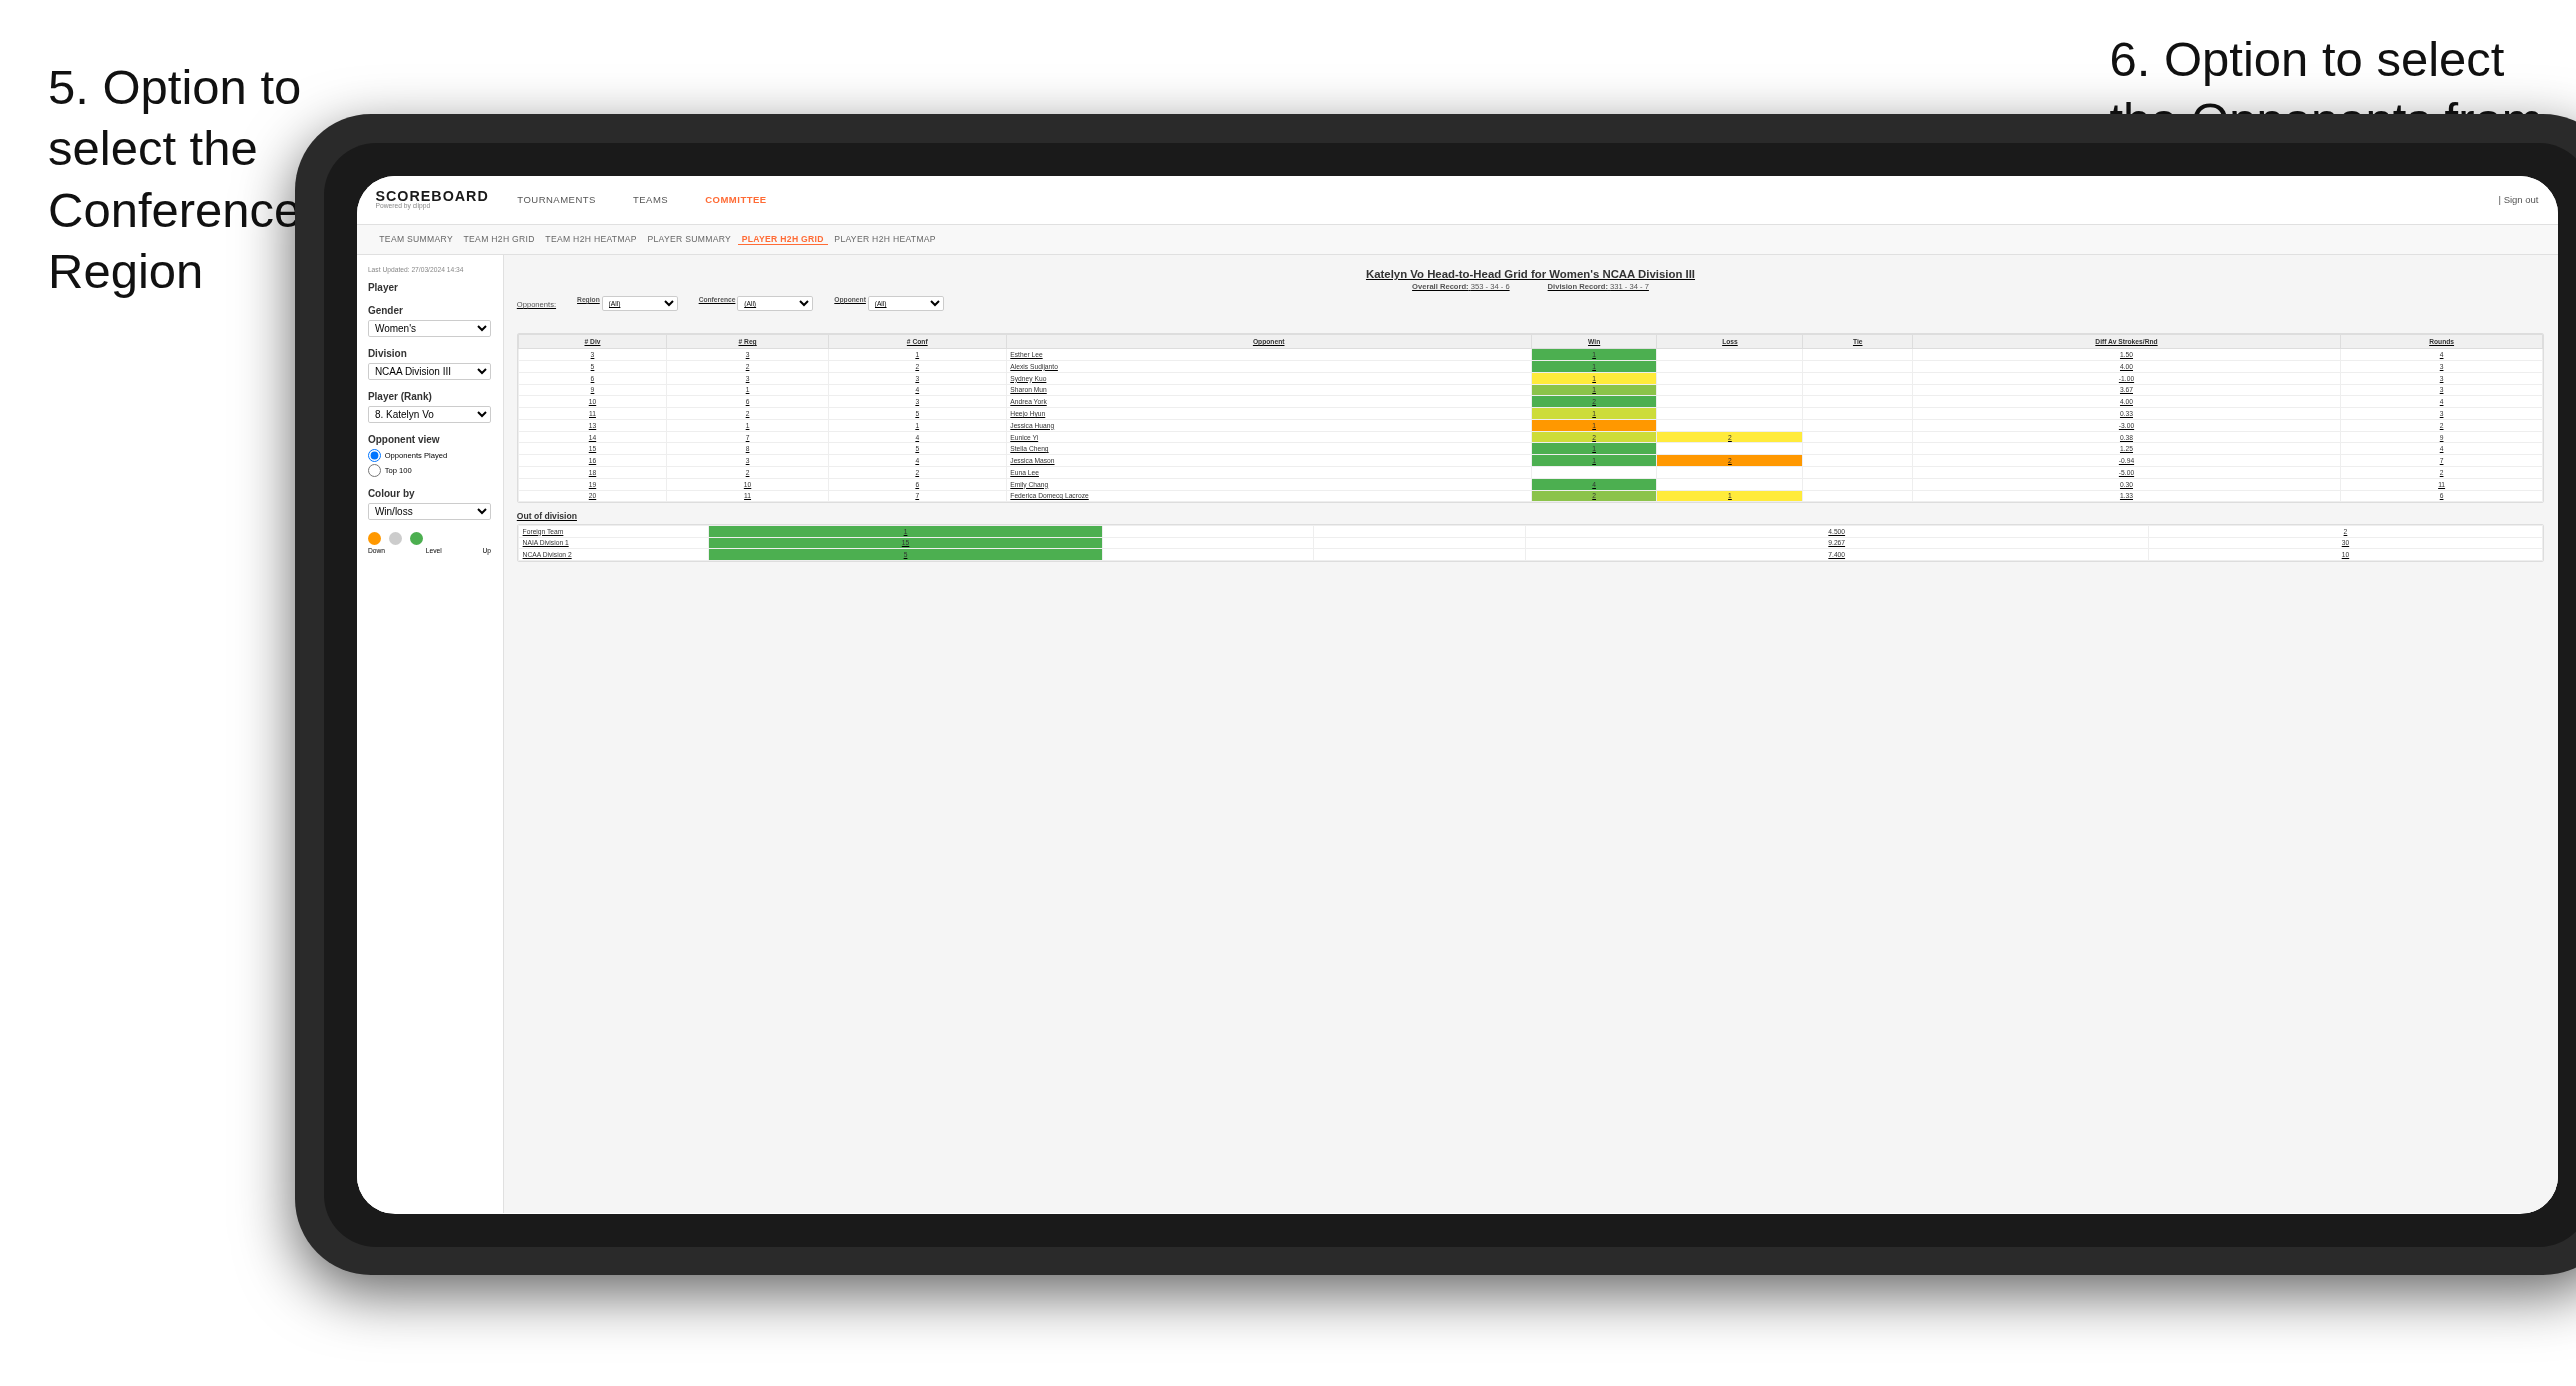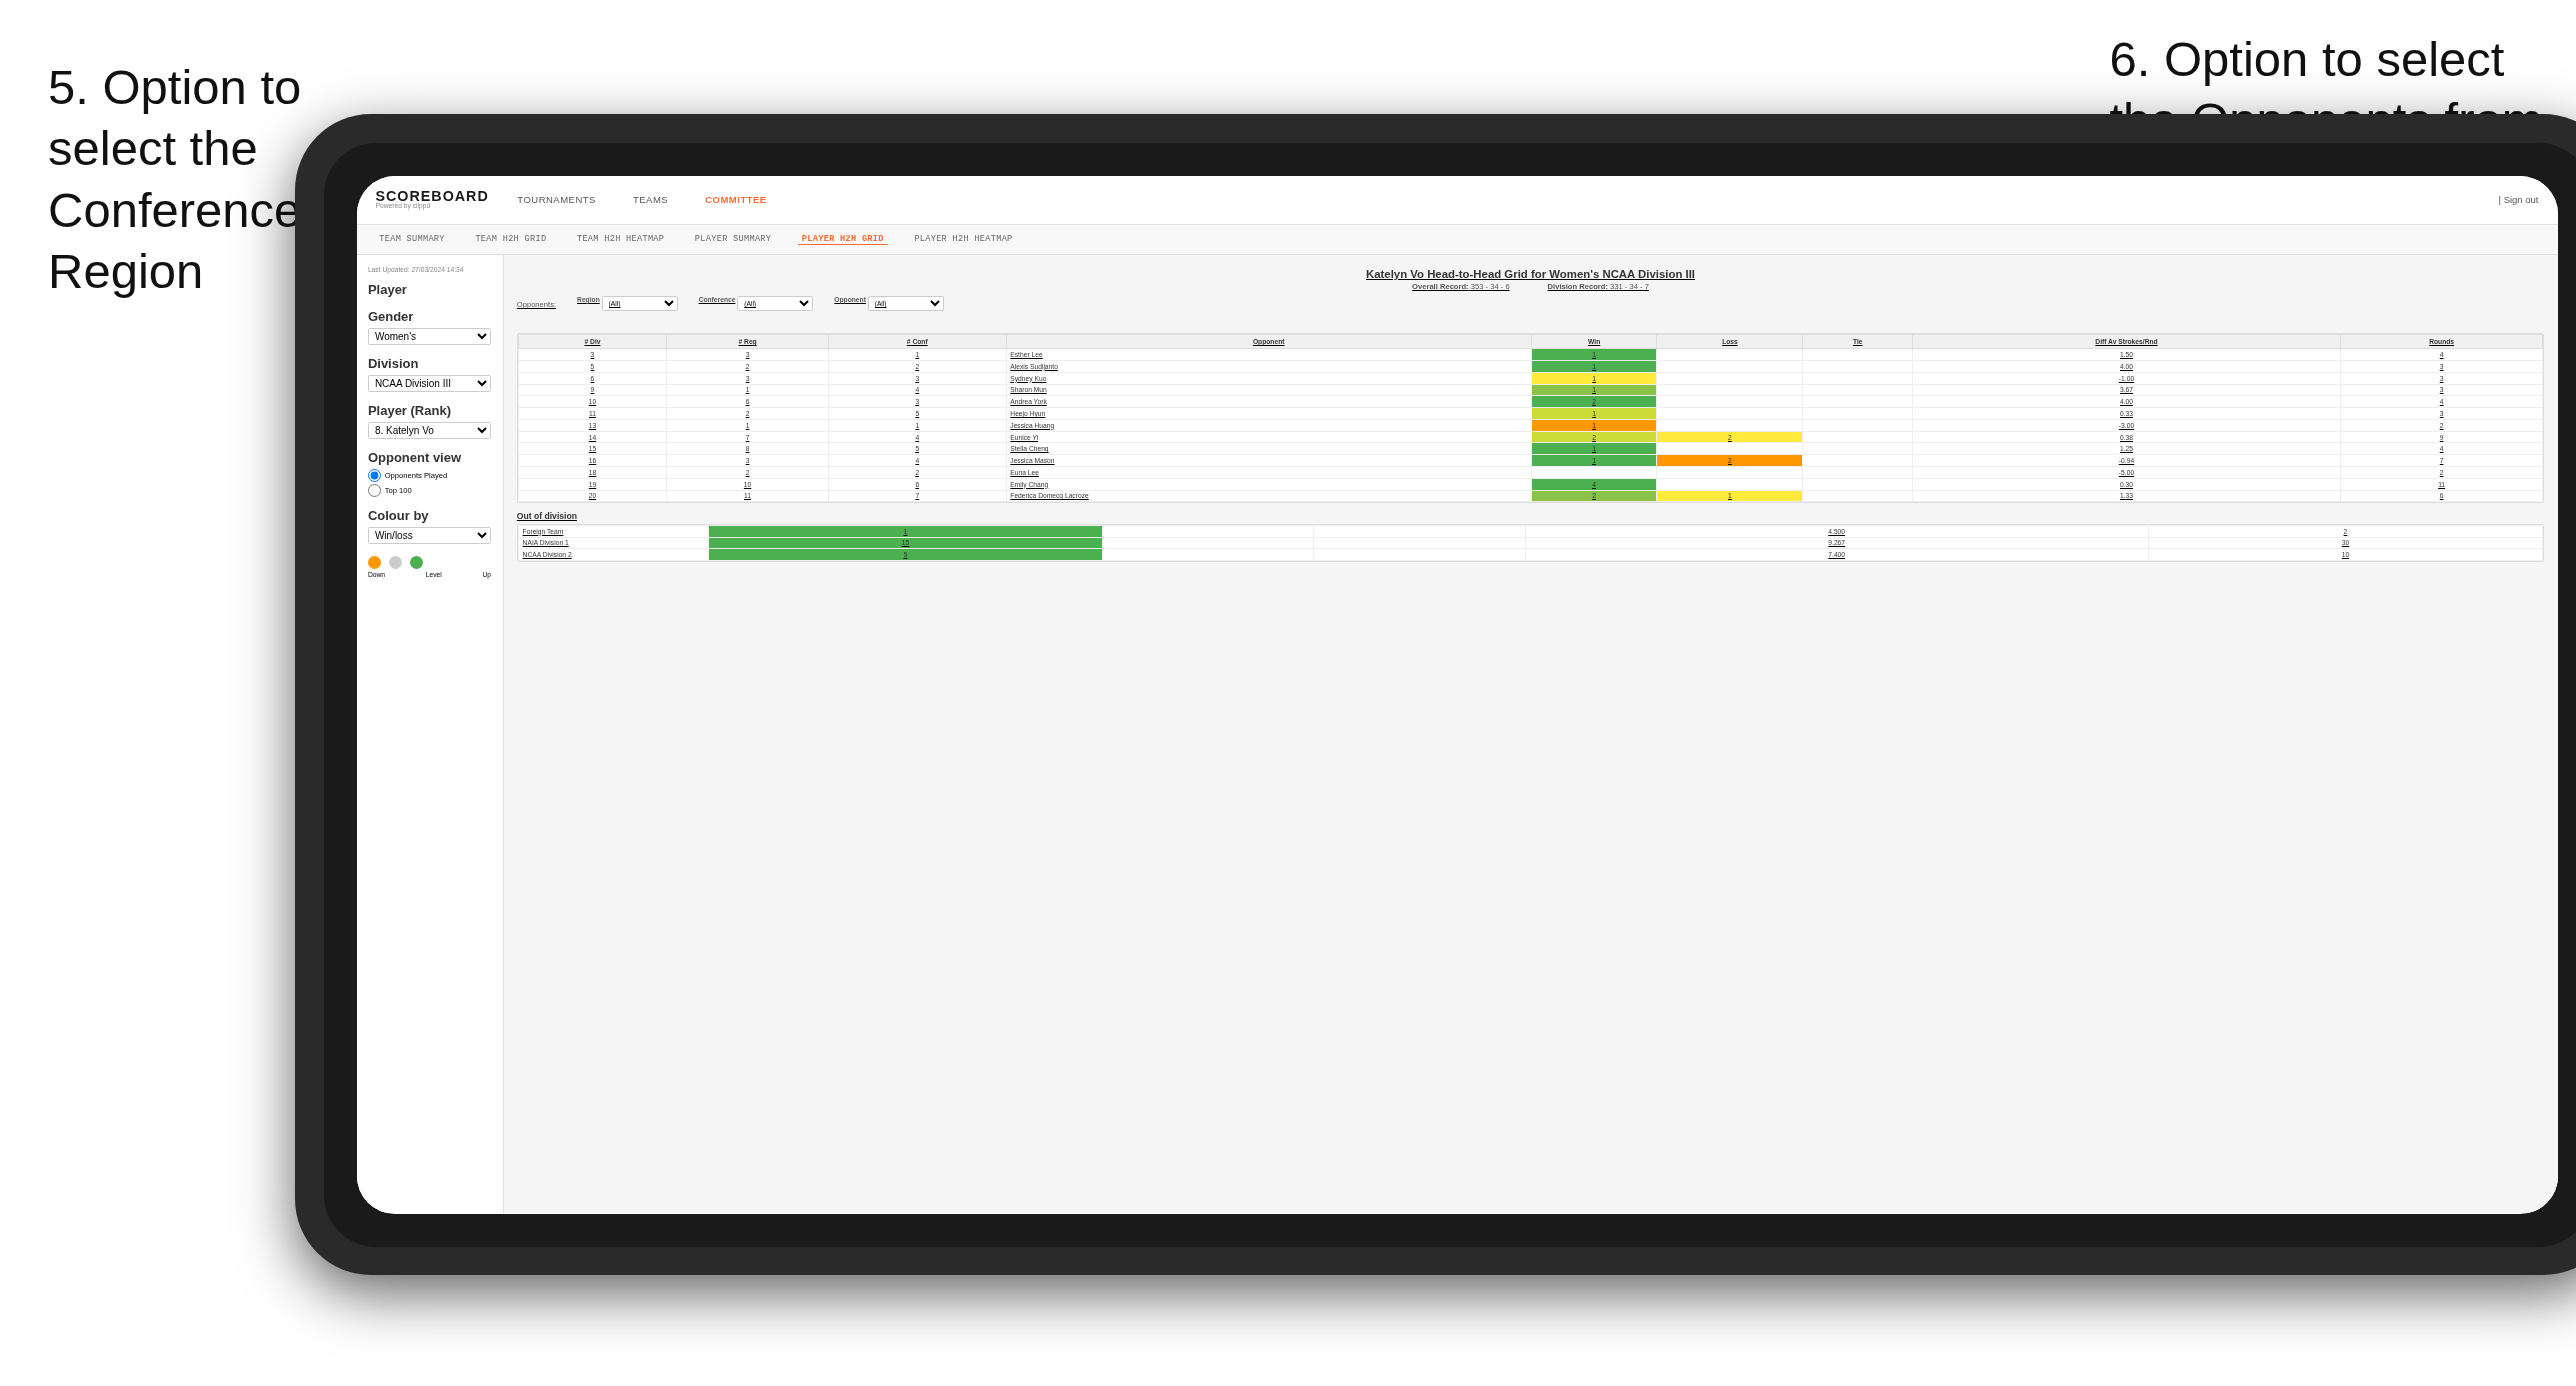--- a/index.html
+++ b/index.html
@@ -121,24 +121,23 @@
       font-size: 9.5px;
       color: #555;
     }
 
     
     .sub-nav {
       background: #f8f8f8;
       border-bottom: 1px solid #e0e0e0;
       padding: 0 19px;
       display: flex;
-      gap: 23px;
+      gap: 3px;
       height: 30px;
       align-items: center;
-      font-family: Liberation Mono, monospace;
     }
 
     .sub-nav-link {
       font-size: 8.6px;
       color: #666;
       cursor: pointer;
       text-transform: uppercase;
       letter-spacing: 0.3px;
       padding: 0 3.8px;
     }
@@ -170,21 +169,21 @@
       font-size: 6.7px;
       color: #888;
       margin-bottom: 9.5px;
     }
 
     .sidebar-section {
       margin-bottom: 11.4px;
     }
 
     .sidebar-label {
-      font-size: 13px;
+      font-size: 10px;
       font-weight: bold;
       color: #333;
       margin-bottom: 3.8px;
     }
 
     .sidebar-select {
       width: 100%;
       height: 17px;
       font-size: 10px;
       border: 1px solid #ccc;

